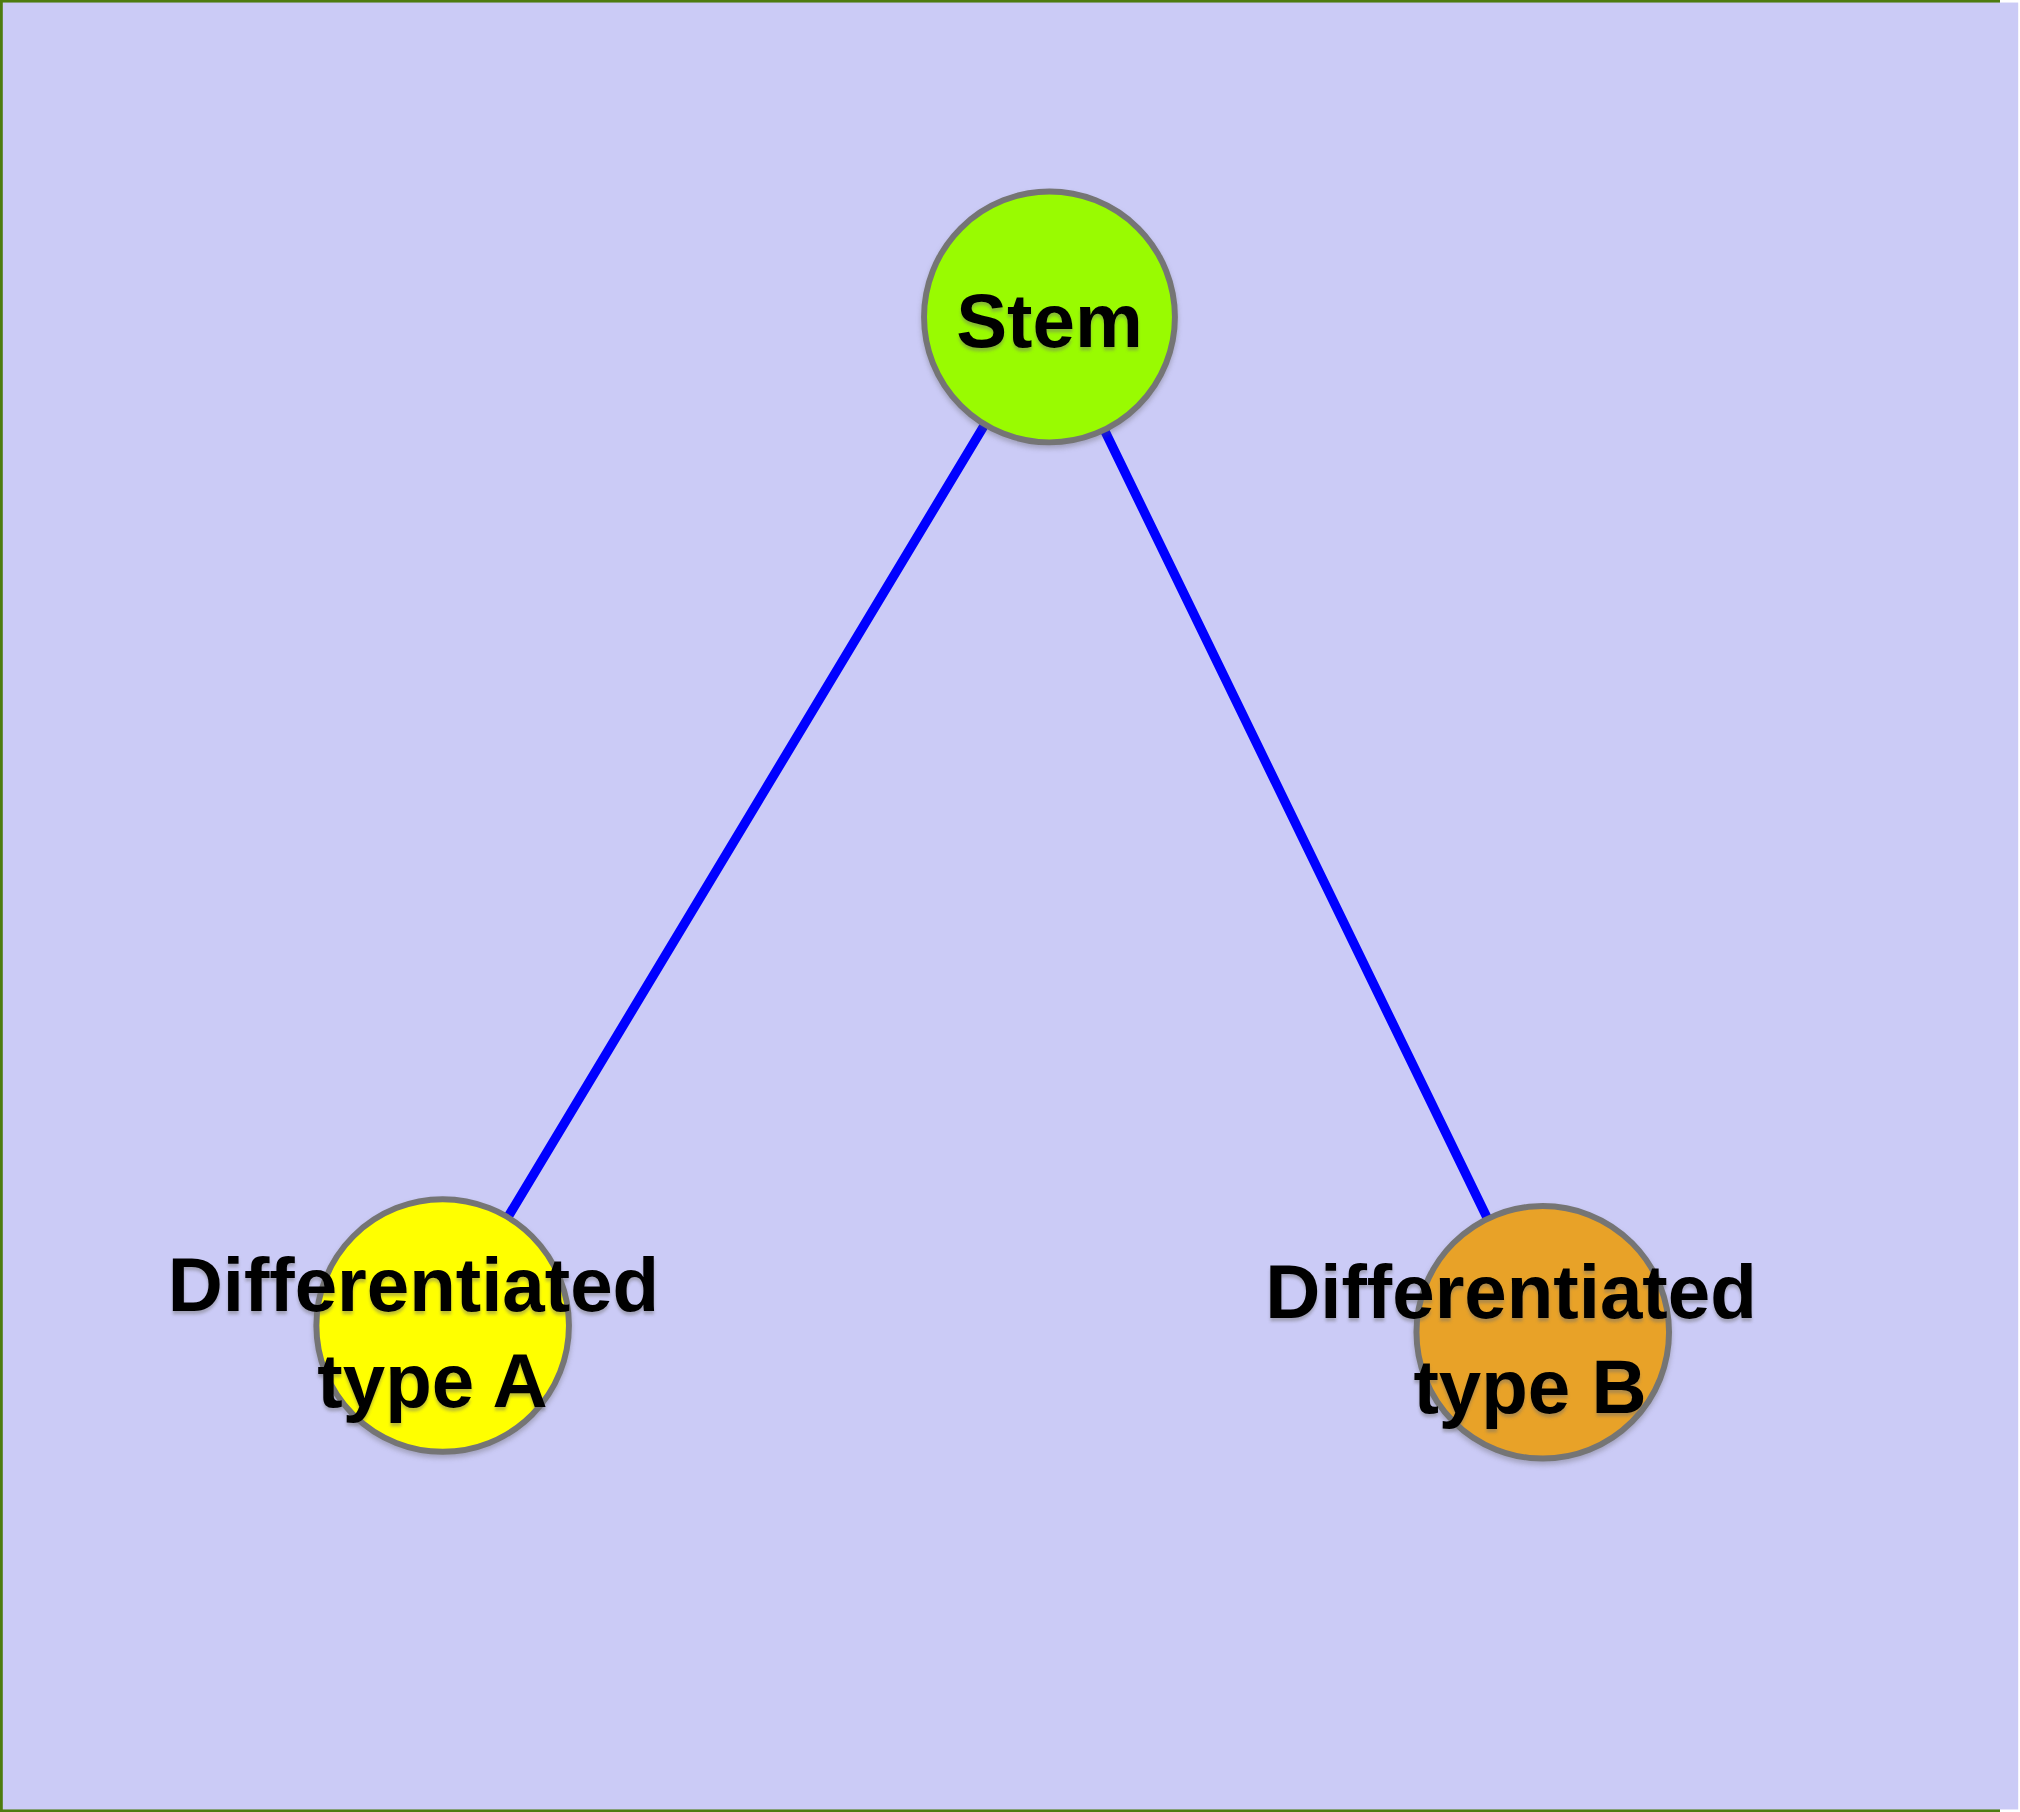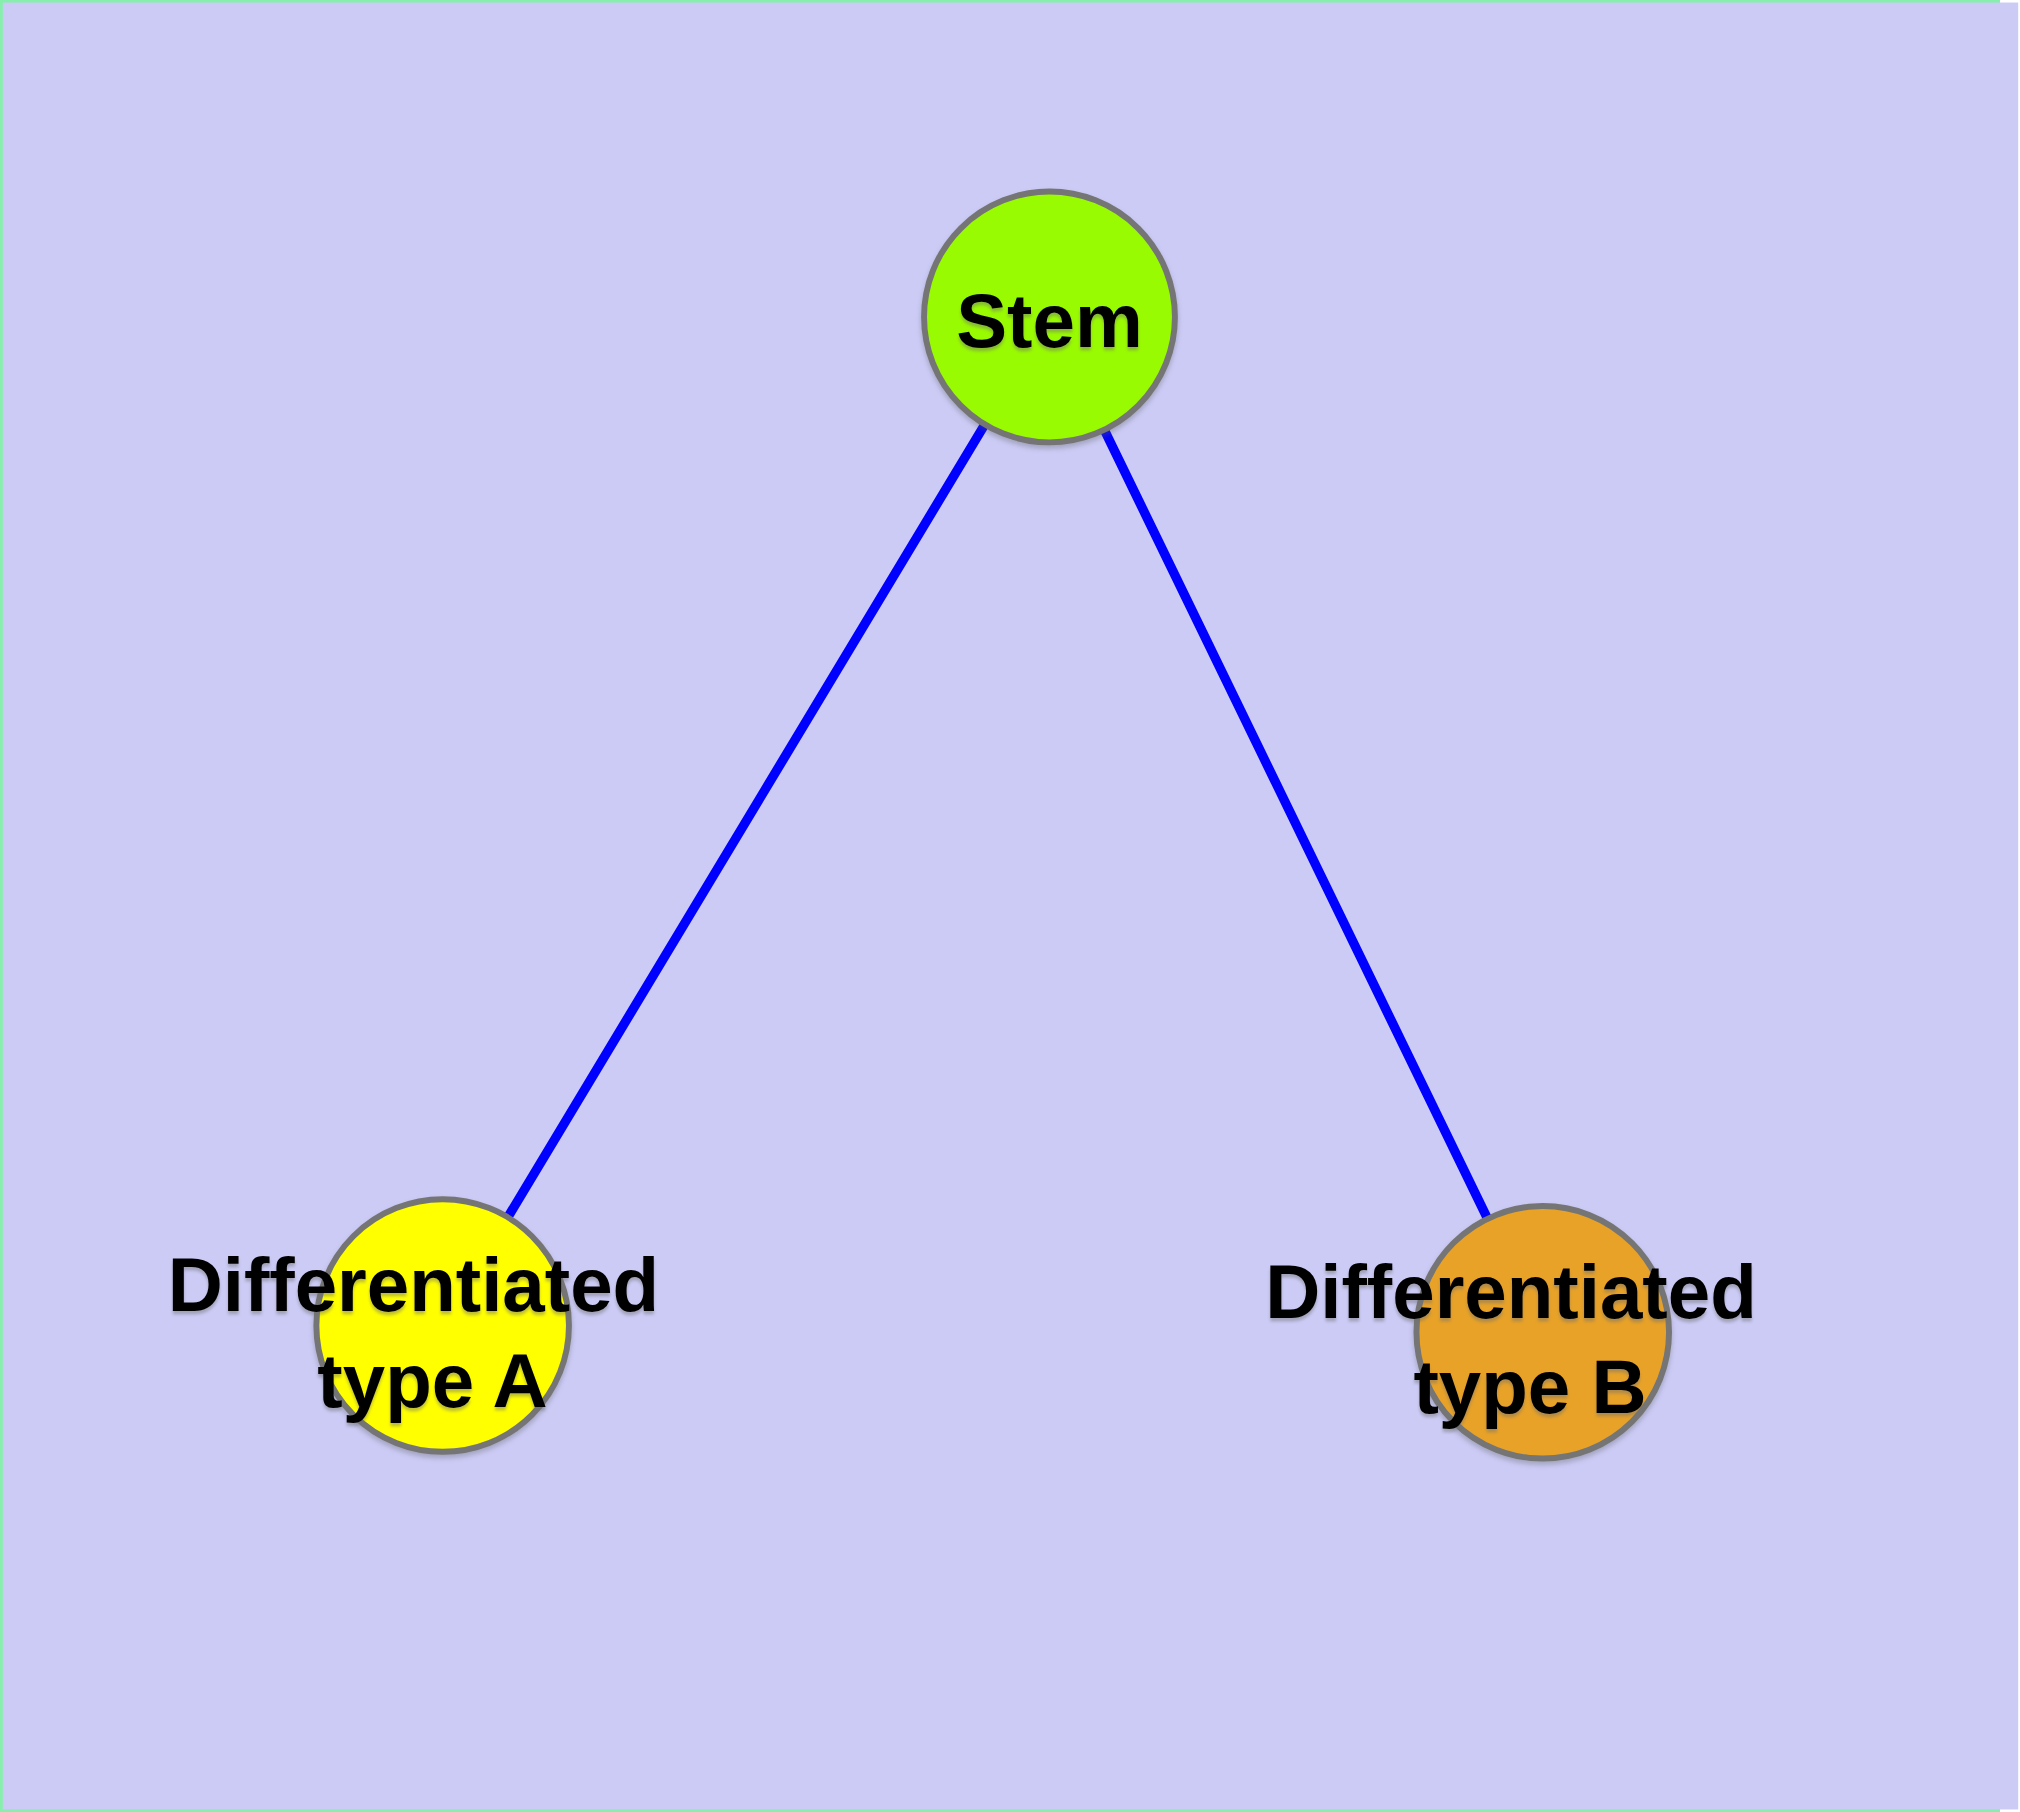--- a/index.html
+++ b/index.html
@@ -4,21 +4,21 @@
 <style>
   html, body {
     margin: 0;
     padding: 0;
     background: #ffffff;
   }
   .stage {
     position: relative;
     width: 2000px;
     height: 1812px;
-    background: #86efac;
+    background: #4d7c0f;
   }
   .stage svg {
     display: block;
     width: 2021px;
     height: 1812px;
   }
   .edge {
     stroke-width: 11px;
     stroke-linecap: round;
   }

